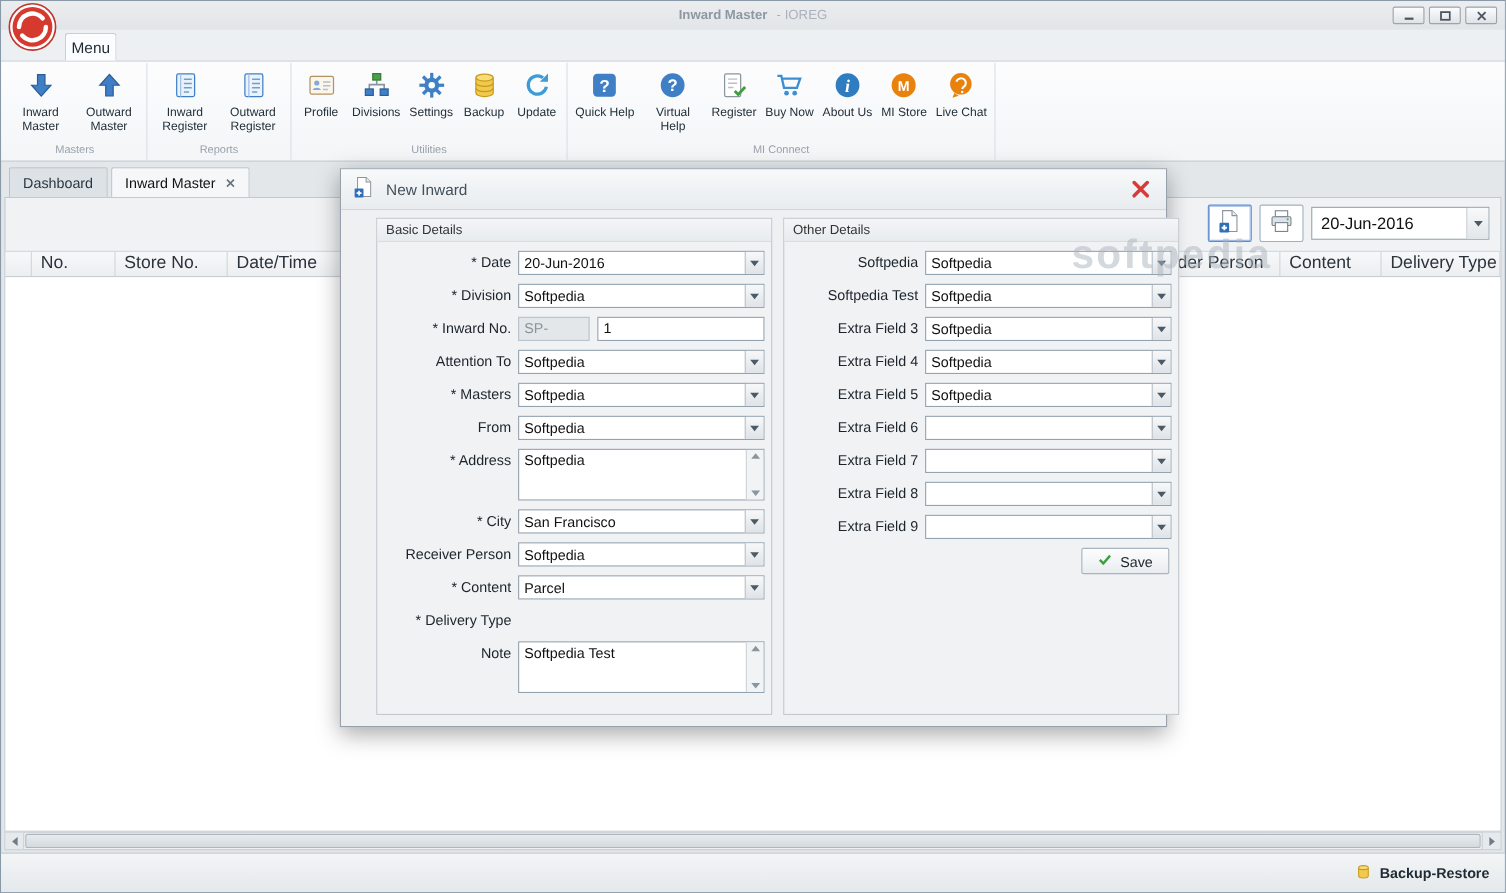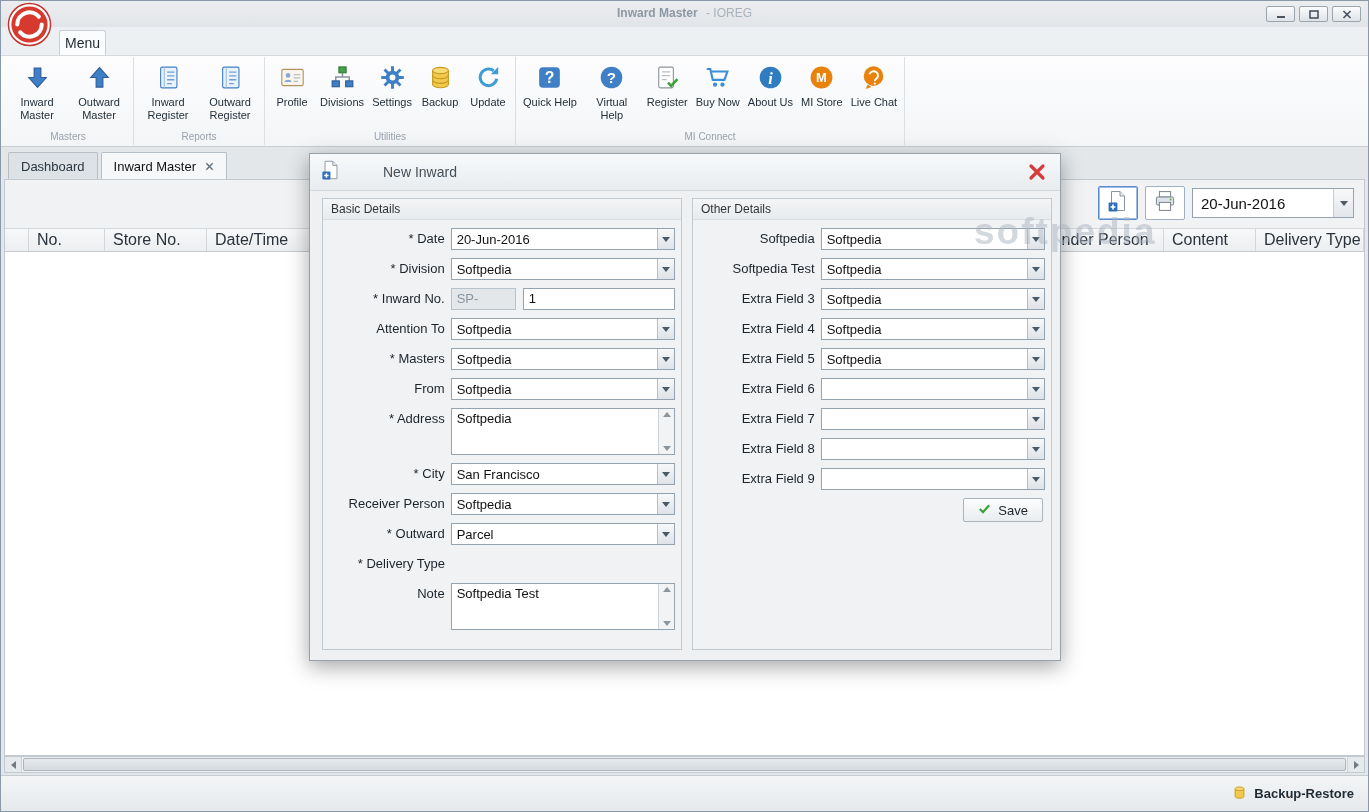--- a/index.html
+++ b/index.html
@@ -64,25 +64,25 @@
   .grid-body{position:absolute;top:72px;left:0;right:0;bottom:0;background:#fff;}
 
   
   .watermark{position:absolute;top:210px;left:973px;z-index:60;pointer-events:none;
     font-size:37px;letter-spacing:2px;color:rgba(170,180,190,.5);font-weight:bold;}
 
   
   .dialog{position:absolute;top:152px;left:308px;width:752px;height:508px;z-index:40;
     background:#eef0f2;border:1px solid #97a1ab;box-shadow:0 6px 20px rgba(0,0,0,.35);}
   .dlg-header{height:37px;display:flex;align-items:center;padding:0 10px;
-    background:linear-gradient(#f7f9fa,#e8ecef);border-bottom:1px solid #d2d8dd;gap:32px;}
+    background:linear-gradient(#f7f9fa,#e8ecef);border-bottom:1px solid #d2d8dd;}
   .dlg-title{font-size:14px;color:#44505a;margin-left:9px;}
   .dlg-close{margin-left:auto;width:26px;height:26px;display:flex;align-items:center;justify-content:center;cursor:pointer;}
 
-  .groupbox{position:absolute;border:1px solid #c2c9cf;background:#f0f2f4;}
+  .groupbox{position:absolute;border:1px solid #c2c9cf;background:#f0f2f4;margin-left:20px;}
   .groupbox.basic{left:12px;top:44px;width:360px;height:452px;}
   .groupbox.other{left:382px;top:44px;width:360px;height:452px;}
   .gb-title{height:21px;line-height:21px;padding-left:8px;font-size:12px;color:#333;
     background:linear-gradient(#f3f5f7,#e8ebee);border-bottom:1px solid #d8dde1;}
   .gb-body{padding:8px 6px 0 6px;}
 
   .frow{display:flex;align-items:flex-start;margin-bottom:8px;}
   .flabel{width:116px;text-align:right;margin-right:6px;font-size:13px;color:#1c242b;line-height:22px;
     white-space:nowrap;overflow:hidden;}
   .combo{display:flex;align-items:center;width:225px;height:22px;border:1px solid #94a3b0;background:#fff;cursor:pointer;}
@@ -494,21 +494,21 @@
             <div class="frow">
               <label class="flabel">Receiver Person</label>
               <div class="combo">
                 <span class="fval">Softpedia</span>
                 <span class="cbtn">
                   <i class="carr"></i>
                 </span>
               </div>
             </div>
             <div class="frow">
-              <label class="flabel">* Outward</label>
+              <label class="flabel">* Content</label>
               <div class="combo">
                 <span class="fval">Parcel</span>
                 <span class="cbtn">
                   <i class="carr"></i>
                 </span>
               </div>
             </div>
             <div class="frow">
               <label class="flabel">* Delivery Type</label>
             </div>

